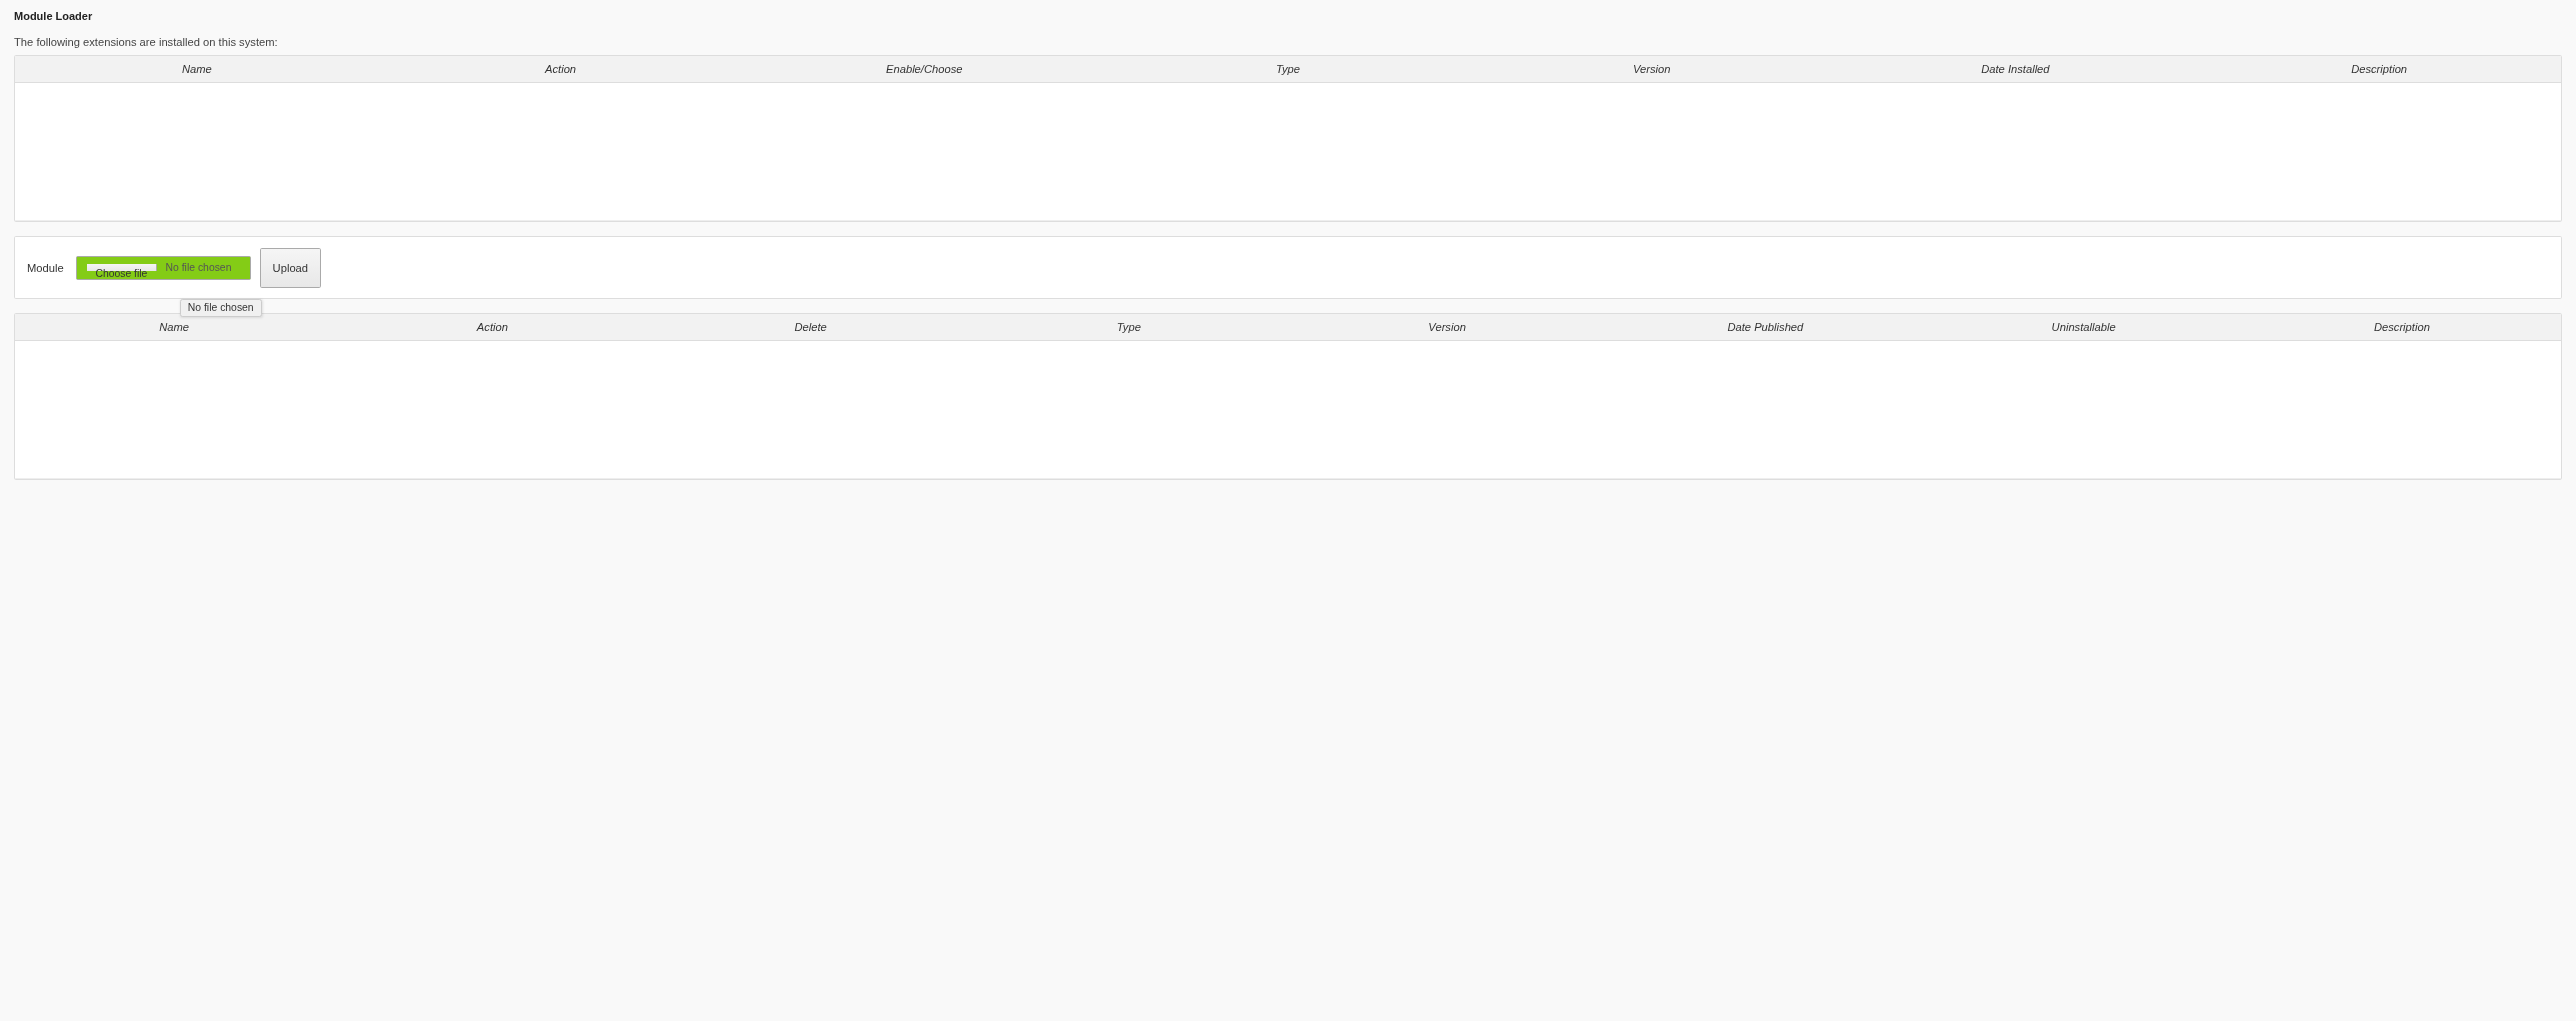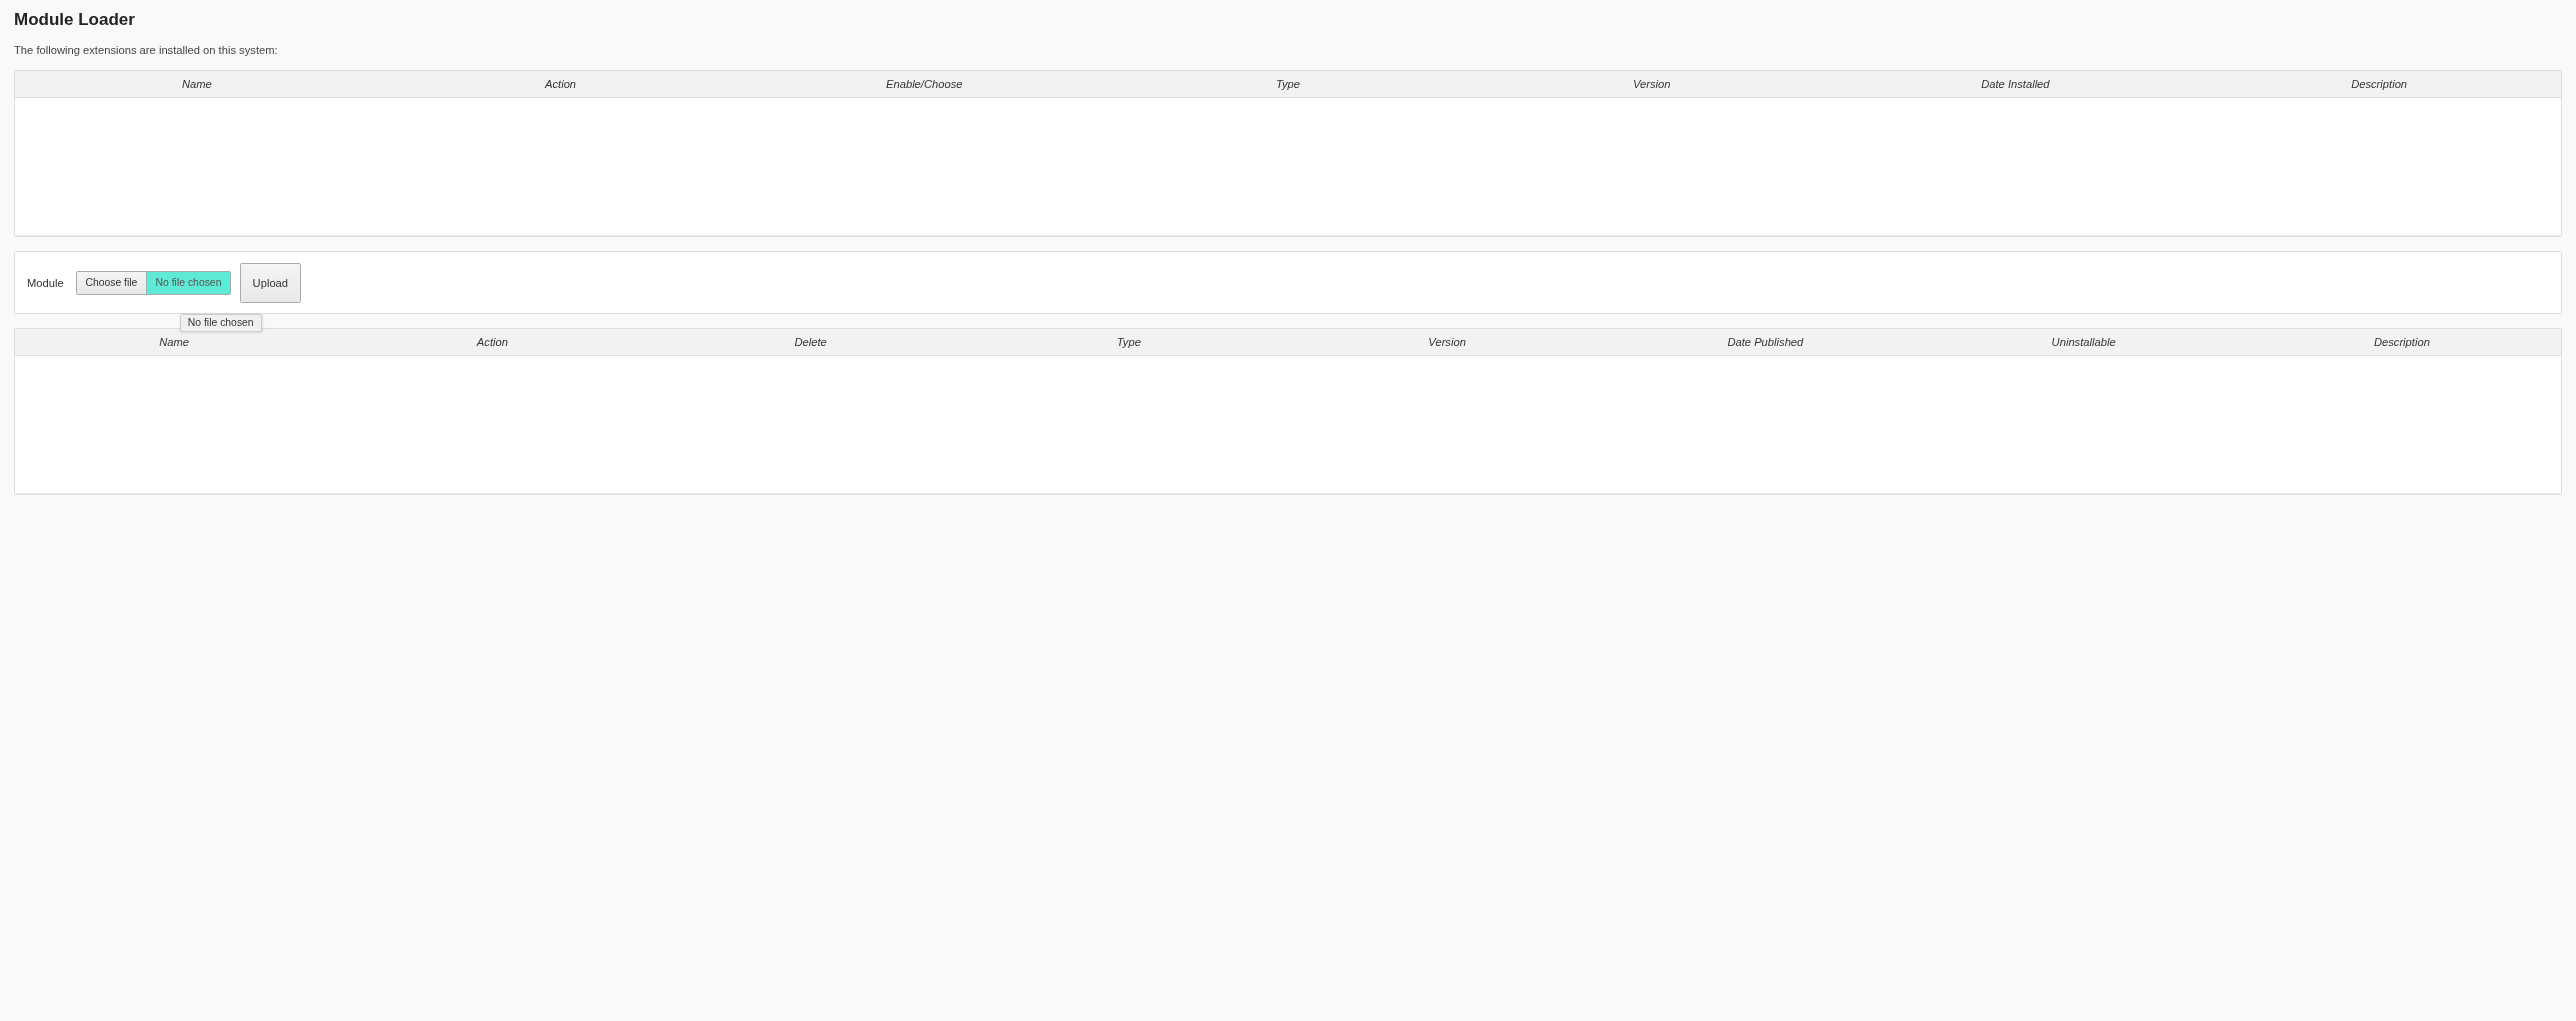--- a/index.html
+++ b/index.html
@@ -10,30 +10,30 @@
 
     body {
       font-family: Arial, sans-serif;
       font-size: 12px;
       background-color: #f9f9f9;
       color: #333;
       padding: 10.4px 14px;
     }
 
     h1 {
-      font-size: 17px;
+      font-size: 11px;
       font-weight: bold;
       margin-bottom: 14px;
       color: #222;
     }
 
     .subtitle {
       font-size: 11.2px;
       color: #444;
-      margin-bottom: 14px;
+      margin-bottom: 7px;
     }
 
     .table-container {
       border: 0.9px solid #ddd;
       border-radius: 1.7px;
       background: #fff;
       margin-bottom: 14px;
     }
 
     table {
@@ -90,22 +90,22 @@
     .file-input-wrapper {
       position: relative;
       display: inline-block;
     }
 
     .file-input-display {
       display: flex;
       align-items: center;
       border: 0.9px solid #aaa;
       border-radius: 1.7px;
-      background: #5eead4;
-      padding: 0;
+      background: #84cc16;
+      padding: 10px;
       height: 24px;
       overflow: hidden;
     }
 
     .choose-file-btn {
       background: linear-gradient(to bottom, #f5f5f5, #e8e8e8);
       border: none;
       border-right: 0.9px solid #aaa;
       padding: 3.5px 8.6px;
       font-size: 10.4px;

